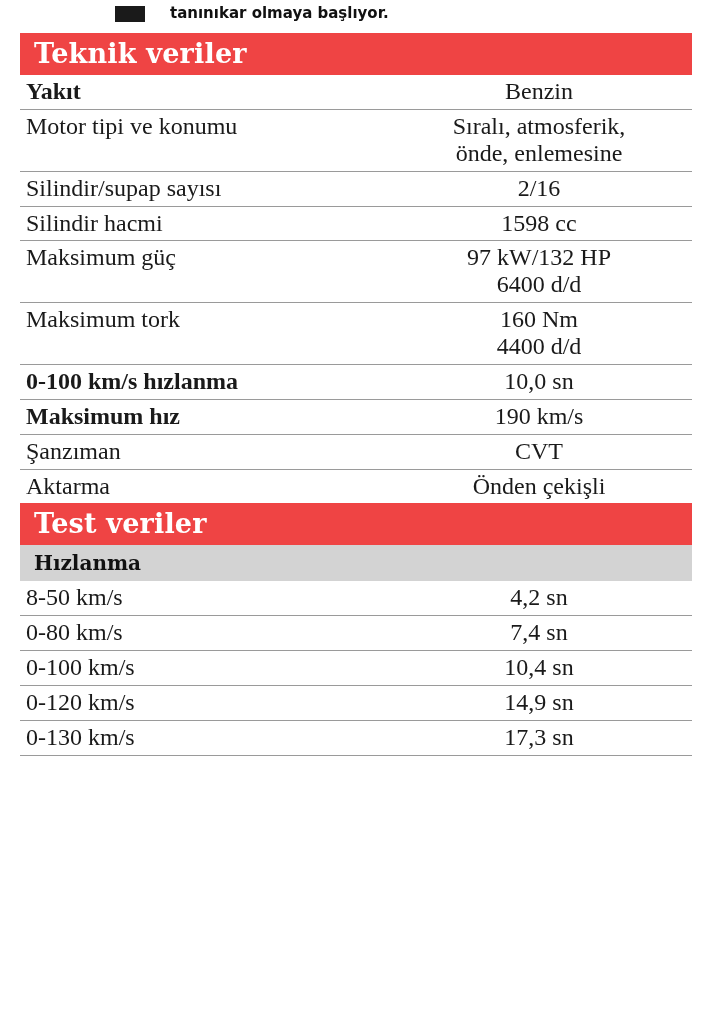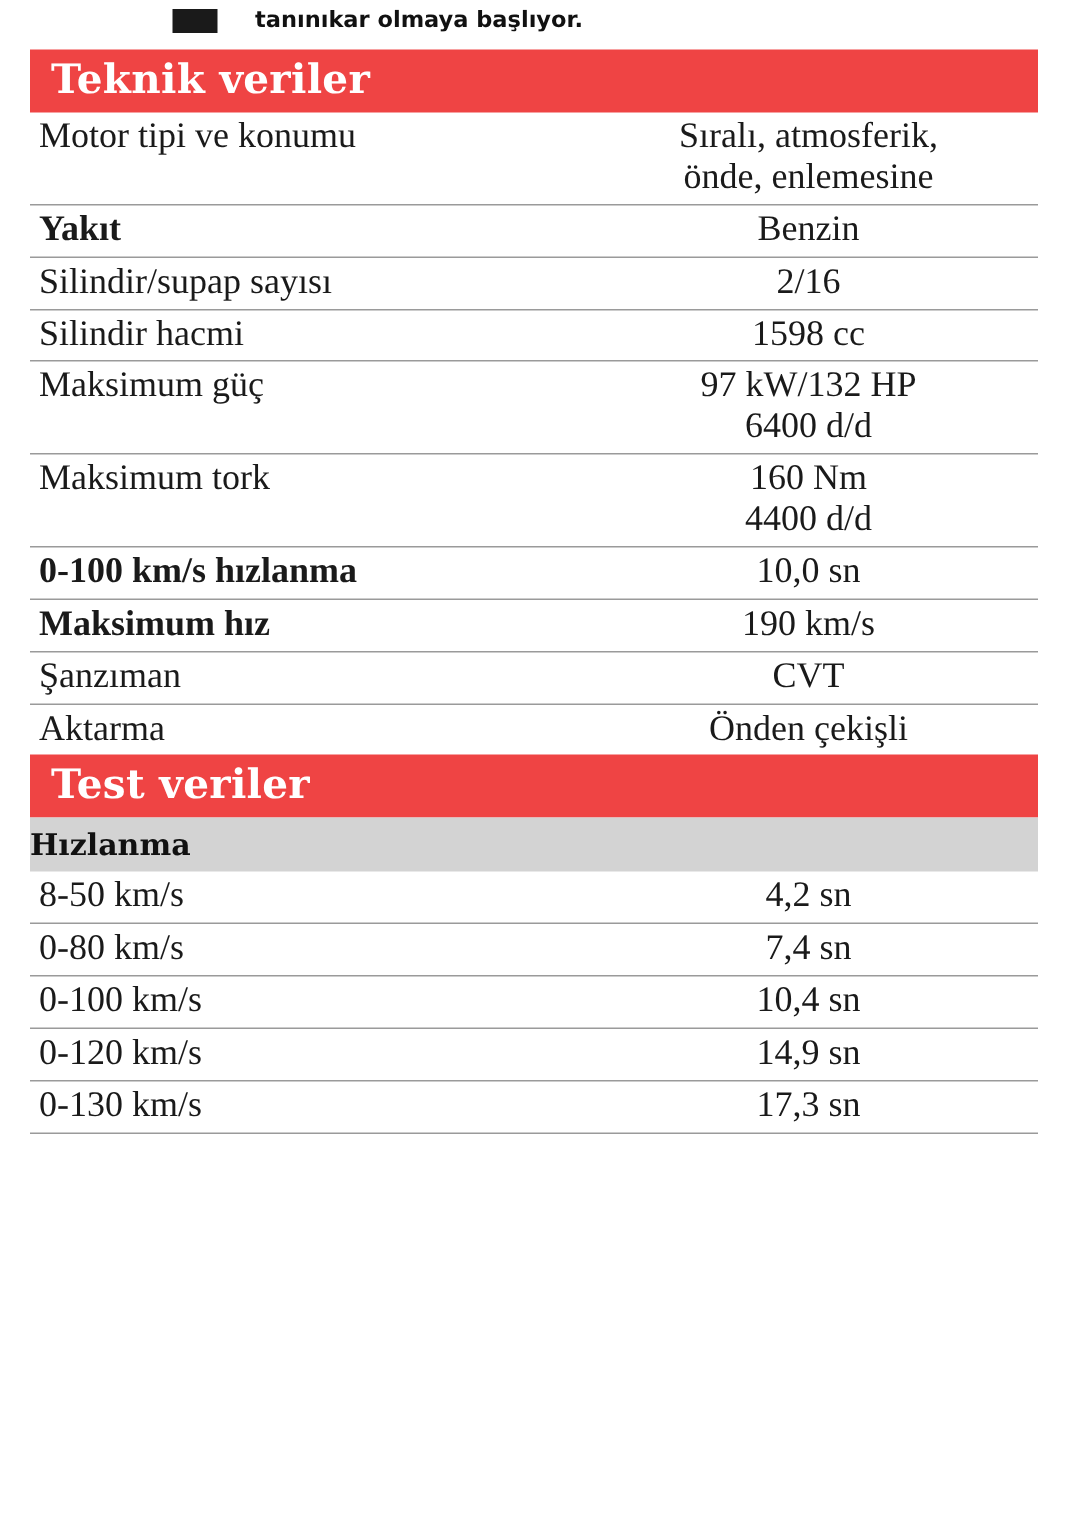--- a/index.html
+++ b/index.html
@@ -75,21 +75,21 @@
   }
 
   .subsection-header {
     background: #d3d3d3;
     color: #111111;
     font-family: "DejaVu Serif", serif;
     font-weight: bold;
     font-size: 20px;
     line-height: 36px;
     height: 36px;
-    padding-left: 0;
+    padding-left: 14px;
     box-sizing: border-box;
   }
 
   table.spec {
     width: 100%;
     border-collapse: collapse;
     table-layout: fixed;
   }
   table.spec td {
     border-bottom: 1.5px solid #9a9a9a;
@@ -127,27 +127,27 @@
 <div class="left-notch" style="top:120px;height:40px;"></div>
 <div class="left-notch" style="top:208px;height:44px;"></div>
 <div class="left-notch" style="top:296px;height:40px;"></div>
 
 <div class="table-wrap">
 
   <div class="section-header">Teknik veriler</div>
   <table class="spec">
     <tbody>
       <tr>
+        <td class="label lbl-green">Yakıt</td>
+        <td class="value">Benzin</td>
+      </tr>
+      <tr>
         <td class="label">Motor tipi ve konumu</td>
         <td class="value">Sıralı, atmosferik,
 önde, enlemesine</td>
-      </tr>
-      <tr>
-        <td class="label lbl-green">Yakıt</td>
-        <td class="value">Benzin</td>
       </tr>
       <tr>
         <td class="label">Silindir/supap sayısı</td>
         <td class="value">2/16</td>
       </tr>
       <tr>
         <td class="label">Silindir hacmi</td>
         <td class="value">1598 cc</td>
       </tr>
       <tr>

